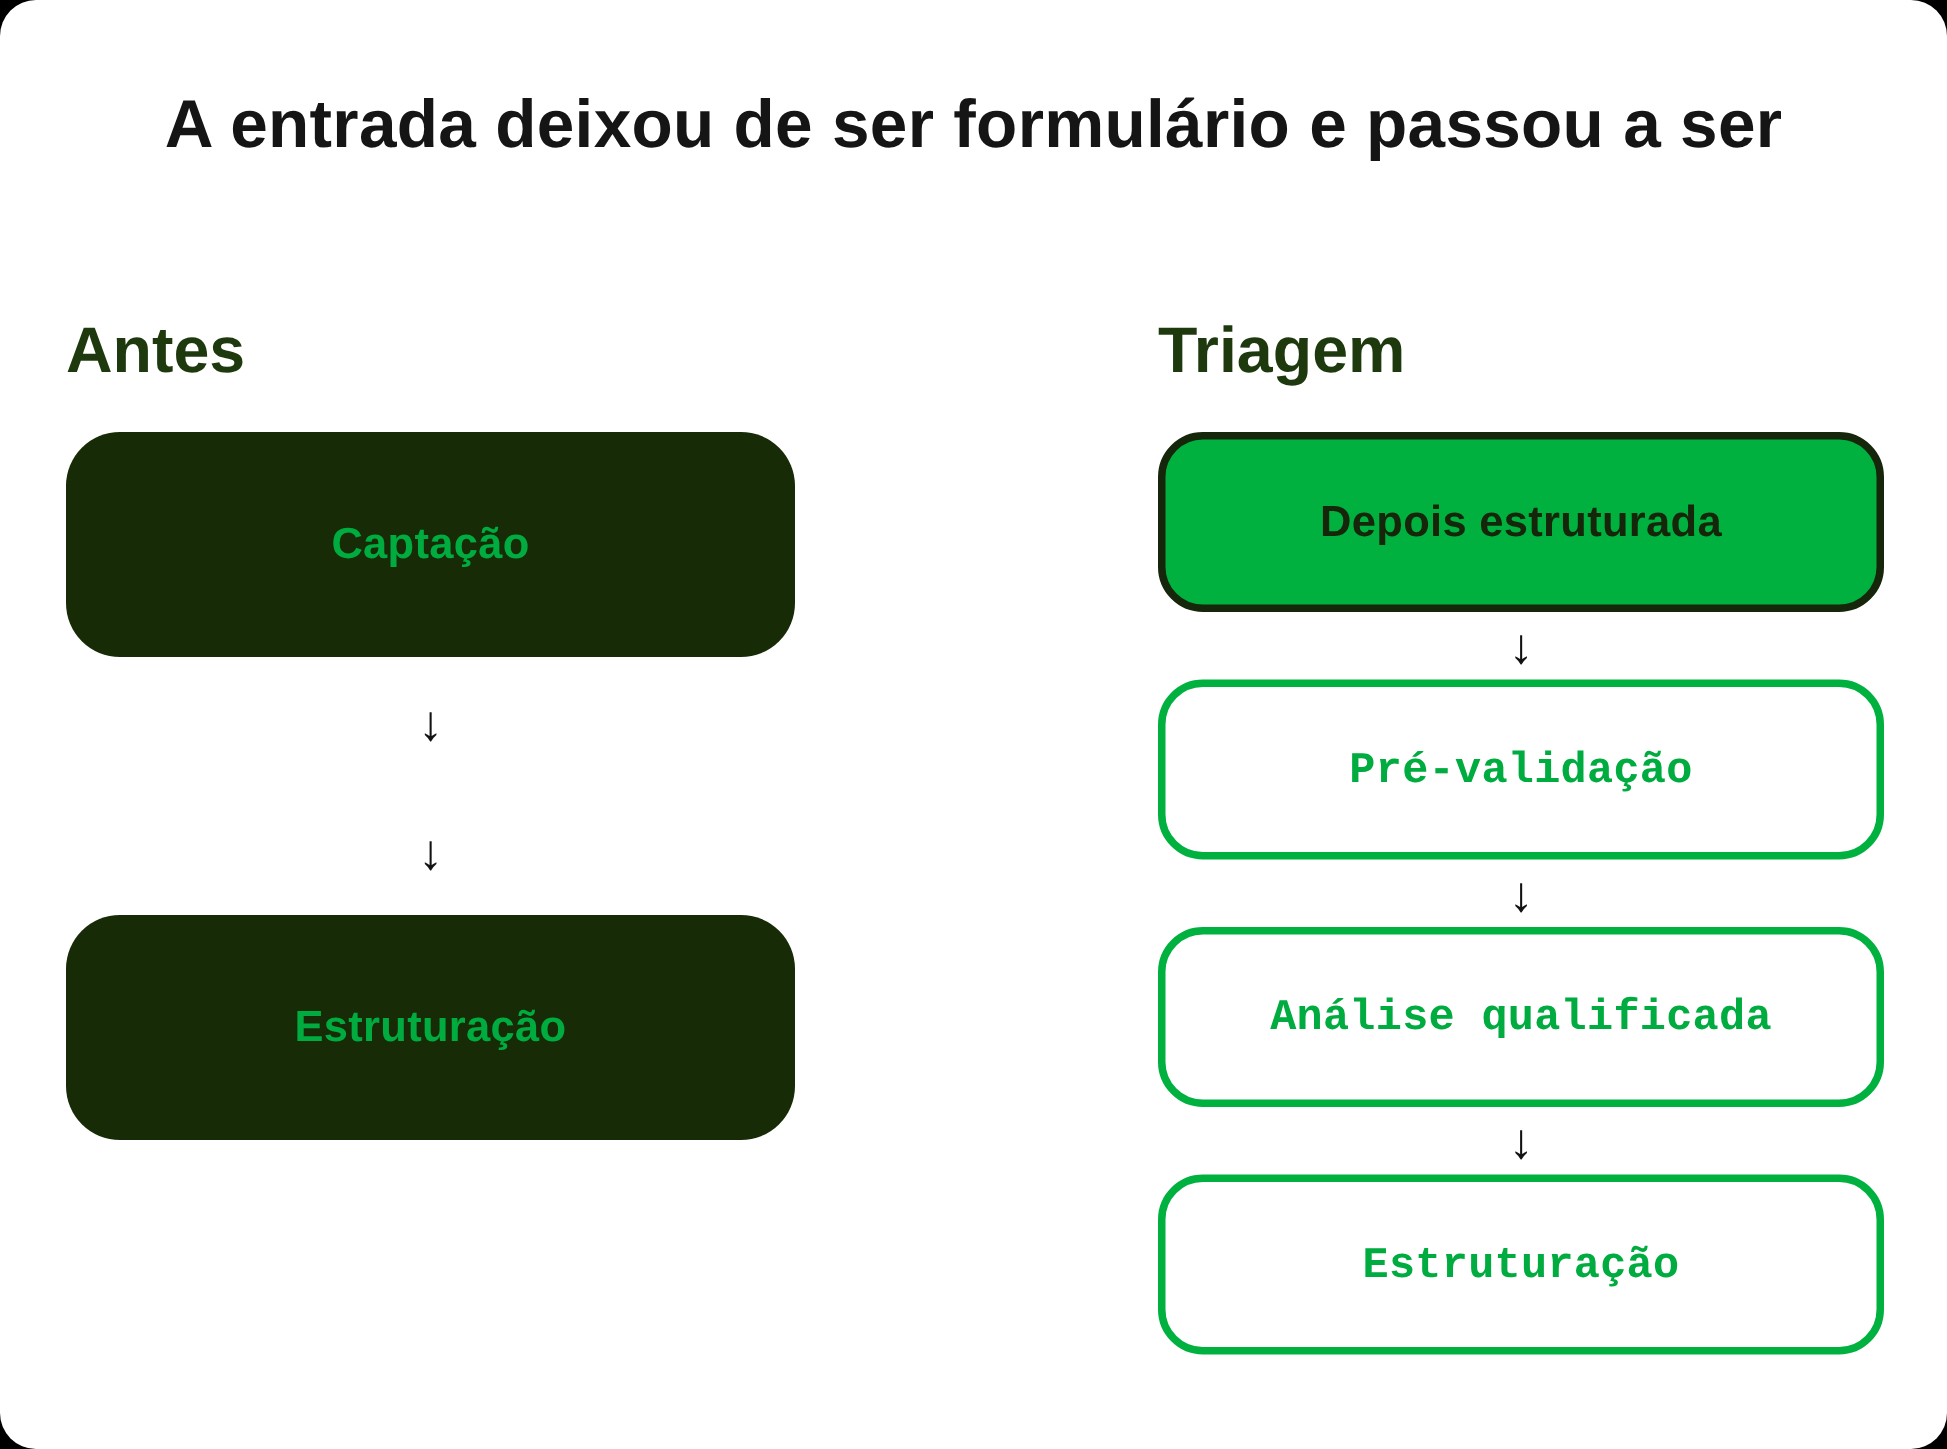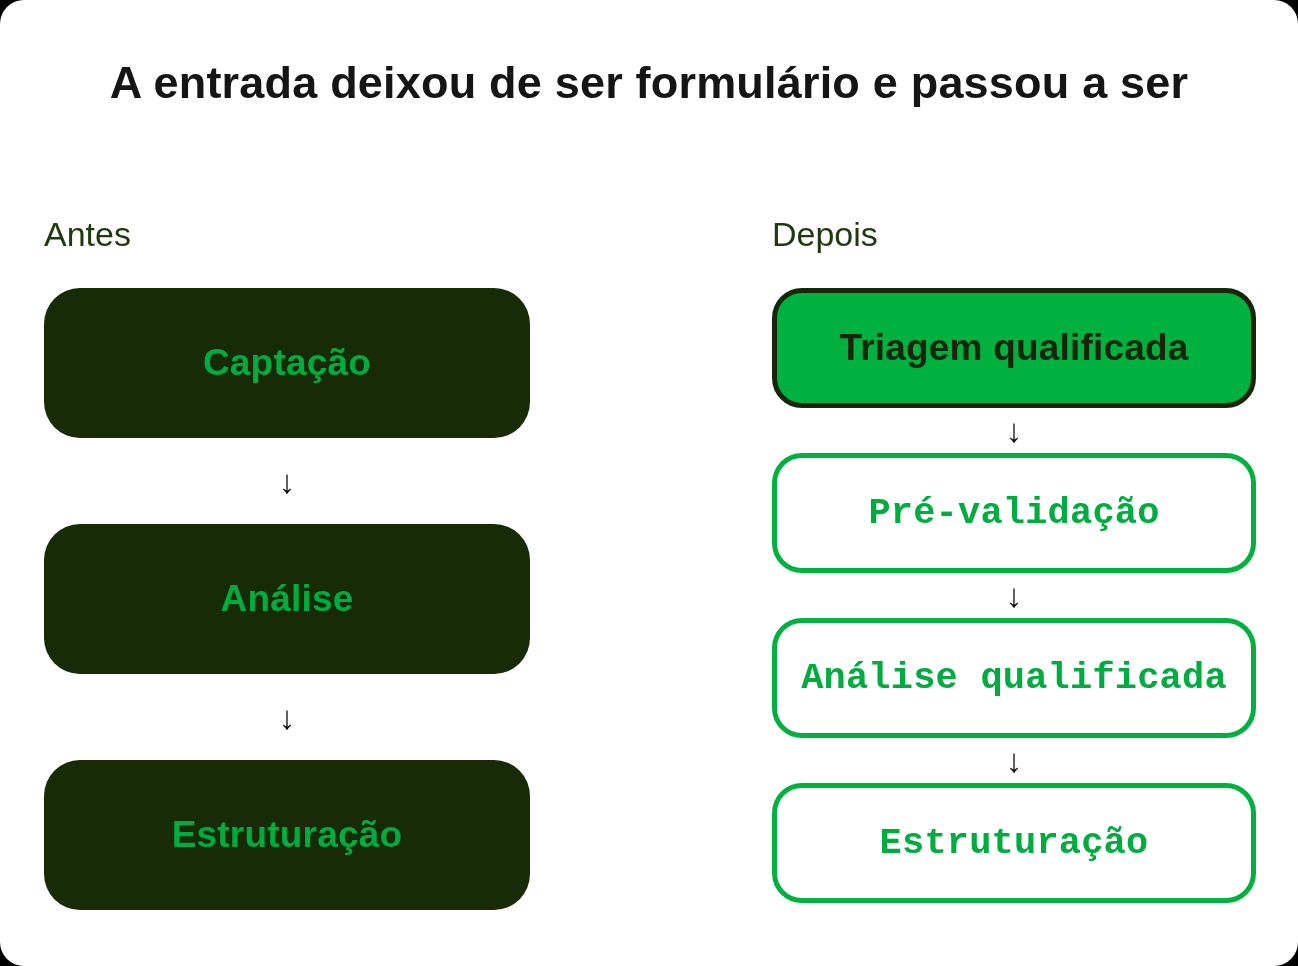--- a/index.html
+++ b/index.html
@@ -29,23 +29,23 @@
     letter-spacing: 0.2px;
   }
   .col {
     position: absolute;
     top: 210px;
   }
   .col-left  { left: 44px;  width: 486px; }
   .col-right { left: 772px; width: 484px; }
   .col-heading {
     margin: 0;
-    font-size: 34px;
+    font-size: 43px;
     line-height: 48px;
-    font-weight: 400;
+    font-weight: 700;
     color: var(--heading, #1d390d);
   }
   .flow {
     margin-top: 30px;
     display: flex;
     flex-direction: column;
   }
   .box {
     display: flex;
     align-items: center;
@@ -65,21 +65,21 @@
     border: 5px solid var(--dark-border, #16260a);
   }
   .box.outline {
     height: 120px;
     border-radius: 30px;
     background: var(--card-bg, #ffffff);
     border: 5px solid var(--accent, #00b140);
     font-family: Liberation Mono, monospace;
   }
   .box-label {
-    font-size: 37px;
+    font-size: 29px;
     font-weight: 700;
     letter-spacing: 0.2px;
   }
   .green-label { color: var(--green-text, #00ab3f); }
   .dark-label  { color: var(--dark-border, #16260a); }
   .arrow {
     display: flex;
     align-items: center;
     justify-content: center;
     color: #121212;
@@ -103,41 +103,38 @@
     <div class="flow">
 
       <div class="box dark">
         <span class="box-label green-label">Captação</span>
       </div>
 
       <div class="arrow tall">
         <span>↓</span>
       </div>
 
-      <div class="box dark">
-        <span class="box-label green-label">Análise</span>
-      </div>
 
       <div class="arrow tall">
         <span>↓</span>
       </div>
 
       <div class="box dark">
         <span class="box-label green-label">Estruturação</span>
       </div>
 
     </div>
   </section>
 
   <section class="col col-right">
-    <h2 class="col-heading">Depois</h2>
+    <h2 class="col-heading">Triagem</h2>
     <div class="flow">
 
       <div class="box filled">
-        <span class="box-label dark-label">Triagem qualificada</span>
+        <span class="box-label dark-label">Depois estruturada</span>
       </div>
 
       <div class="arrow short">
         <span>↓</span>
       </div>
 
       <div class="box outline">
         <span class="box-label green-label">Pré-validação</span>
       </div>
 

